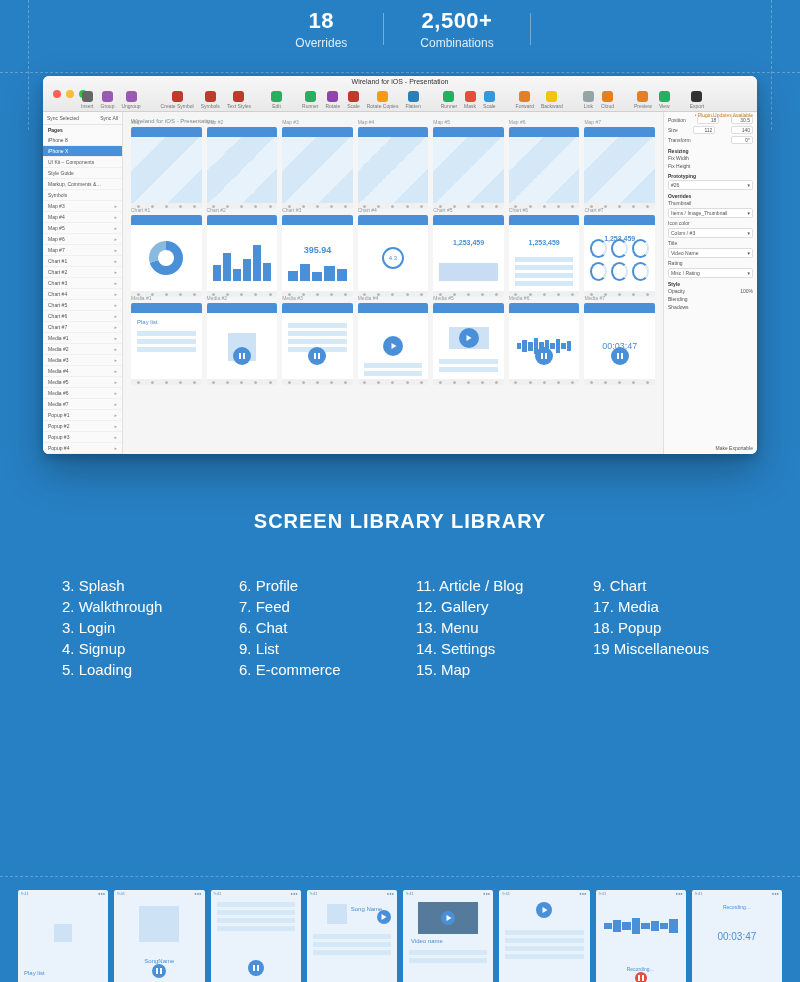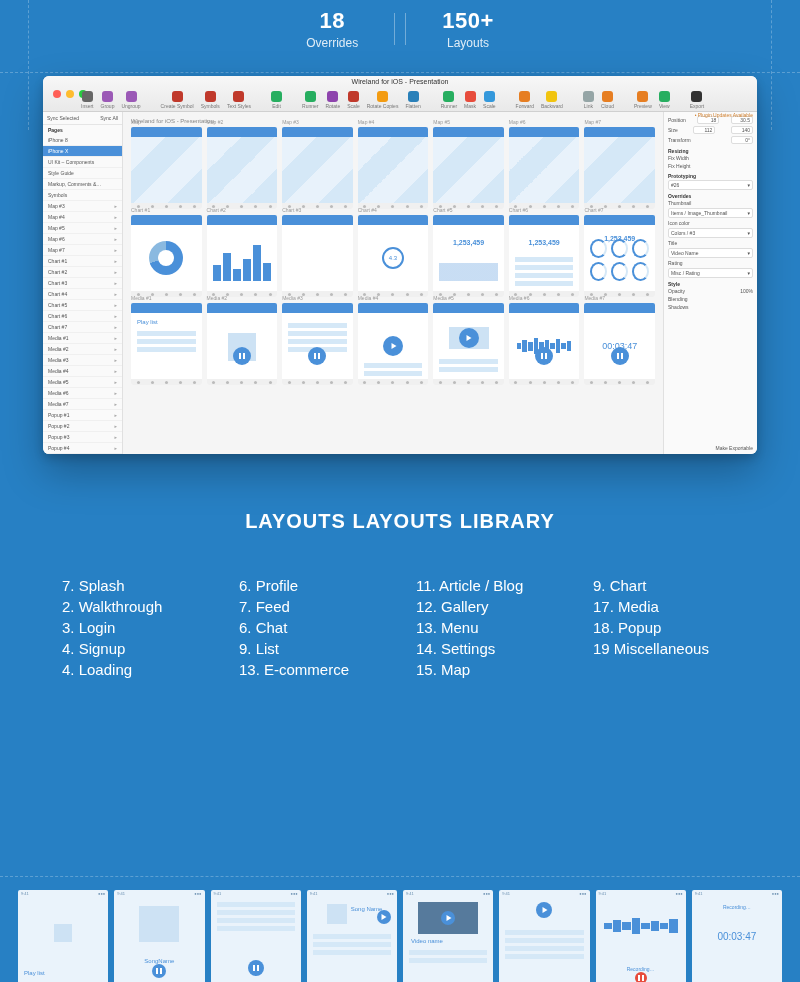--- a/index.html
+++ b/index.html
@@ -104,25 +104,25 @@
 <div class="dash-v-l"></div>
 <div class="dash-v-r"></div>
 <div class="dash-h"></div>
 
 <div class="stats">
   <div class="stat">
     <div class="num">18</div>
     <div class="lbl">Overrides</div>
   </div>
   <div class="div"></div>
+  <div class="stat">
+    <div class="num">2,500+</div>
+    <div class="lbl">Combinations</div>
+  </div>
   <div class="div"></div>
-  <div class="stat">
-    <div class="num">150+</div>
-    <div class="lbl">Layouts</div>
-  </div>
 </div>
 
 <div class="sketch">
   <div class="titlebar">
     <div class="traffic">
       <div class="dot r"></div>
       <div class="dot y"></div>
       <div class="dot g"></div>
     </div>
     <div class="win-title">Wireland for iOS - Presentation</div>
@@ -502,20 +502,30 @@
                 <i></i>
                 <i></i>
                 <i></i>
               </div>
             </div>
           </div>
           <div style="position: relative;">
             <div class="art-lbl">Chart #3</div>
             <div class="art">
               <div class="art-hd"></div>
+              <div class="art-body" style="background: rgb(255, 255, 255);">
+                <div class="bignum">395.94</div>
+                <div class="bars" style="height:25px">
+                  <i style="height:40%"></i>
+                  <i style="height:70%"></i>
+                  <i style="height:35%"></i>
+                  <i style="height:60%"></i>
+                  <i style="height:50%"></i>
+                </div>
+              </div>
               <div class="art-ft">
                 <i></i>
                 <i></i>
                 <i></i>
                 <i></i>
                 <i></i>
               </div>
             </div>
           </div>
           <div style="position: relative;">
@@ -813,40 +823,40 @@
           <span>Blending</span>
         </div>
       <div class="rrow">
           <span>Shadows</span>
         </div>
       <div style="position:absolute;bottom:3px;right:4px;left:auto;"><span>Make Exportable</span></div>
     </div>
   </div>
 </div>
 
-<div class="lib-title">LAYOUTS LAYOUTS LIBRARY</div>
+<div class="lib-title">SCREEN LIBRARY LIBRARY</div>
 <div class="lib-grid" id="libgrid">
-    <div class="lib-item">7. Splash</div>
+    <div class="lib-item">3. Splash</div>
     <div class="lib-item">6. Profile</div>
     <div class="lib-item">11. Article / Blog</div>
     <div class="lib-item">9. Chart</div>
     <div class="lib-item">2. Walkthrough</div>
     <div class="lib-item">7. Feed</div>
     <div class="lib-item">12. Gallery</div>
     <div class="lib-item">17. Media</div>
     <div class="lib-item">3. Login</div>
     <div class="lib-item">6. Chat</div>
     <div class="lib-item">13. Menu</div>
     <div class="lib-item">18. Popup</div>
     <div class="lib-item">4. Signup</div>
     <div class="lib-item">9. List</div>
     <div class="lib-item">14. Settings</div>
     <div class="lib-item">19 Miscellaneous</div>
-    <div class="lib-item">4. Loading</div>
-    <div class="lib-item">13. E-commerce</div>
+    <div class="lib-item">5. Loading</div>
+    <div class="lib-item">6. E-commerce</div>
     <div class="lib-item">15. Map</div>
   </div>
 
 <div class="dash-h2"></div>
 <div class="strip" id="strip">
     <div class="card">
       <div class="card-hd">
         <span>9:41</span>
         <span>●●●</span>
       </div>

